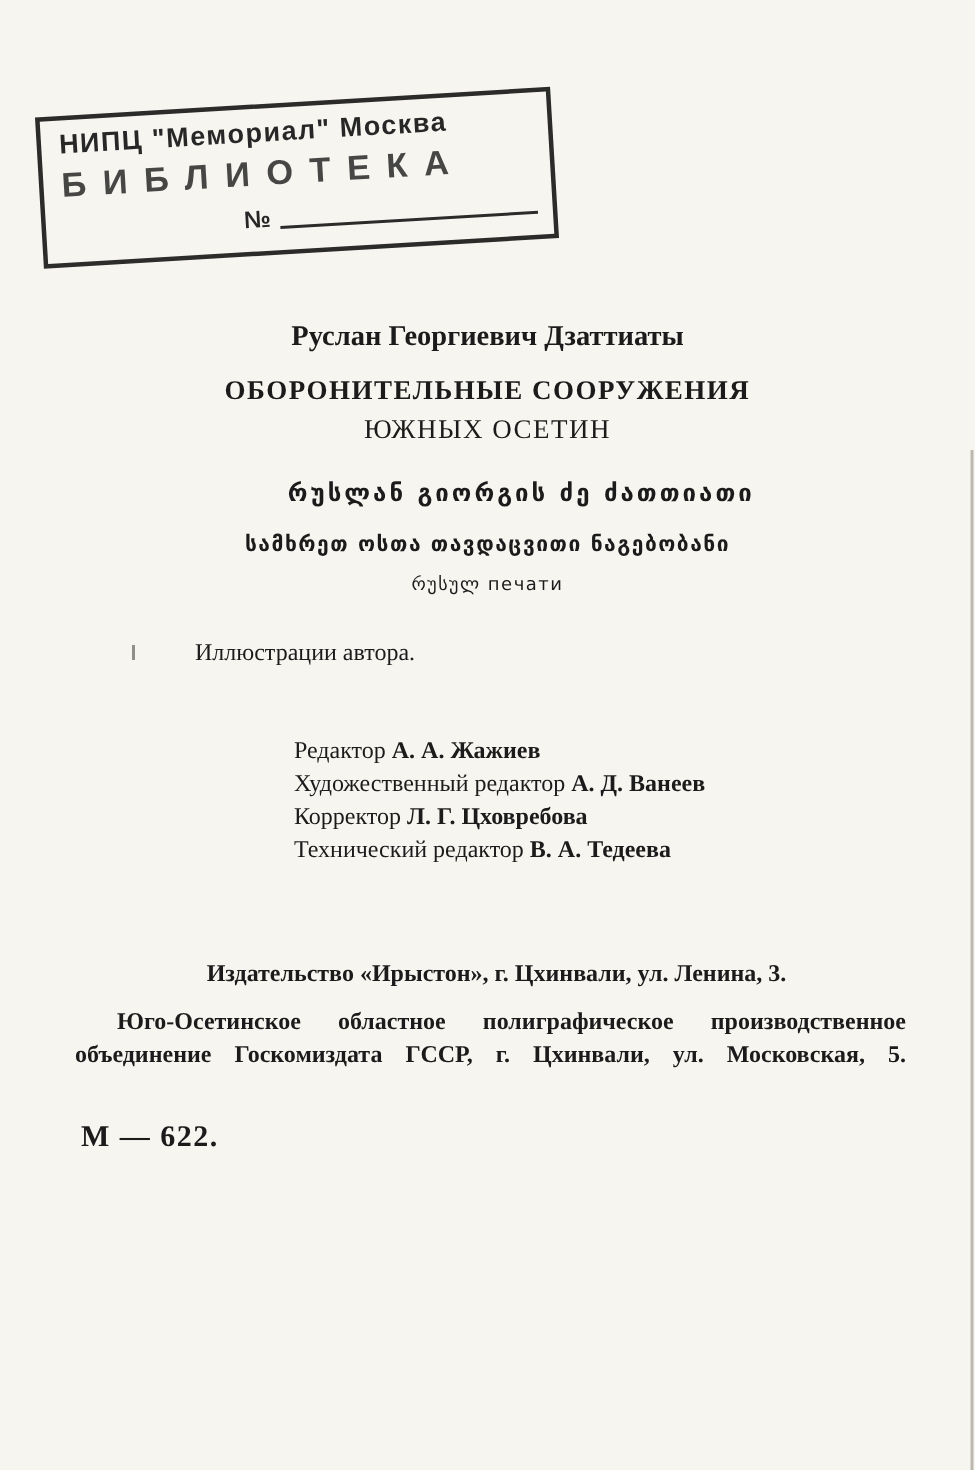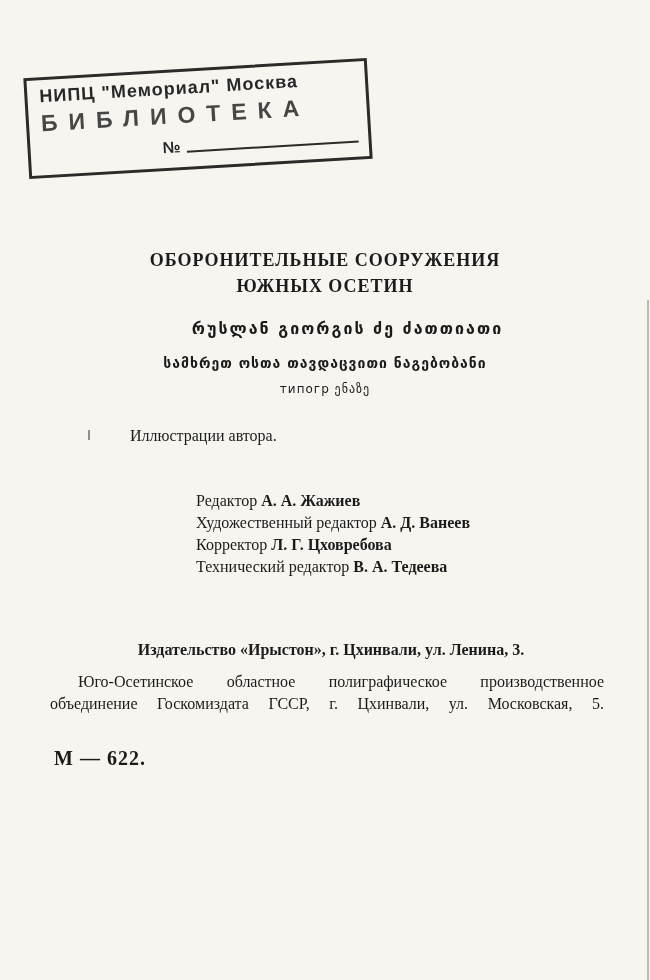--- a/index.html
+++ b/index.html
@@ -76,21 +76,21 @@
     position: absolute;
     top: 250px; left: 0; right: 0;
     font-size: 18px;
     font-weight: 700;
     letter-spacing: 1px;
   }
   .title2 {
     position: absolute;
     top: 276px; left: 0; right: 0;
     font-size: 18px;
-    font-weight: 700;
+    font-weight: 400;
     letter-spacing: 1px;
   }
   .geo { font-family: "DejaVu Sans", sans-serif; }
   .geo1 {
     position: absolute;
     top: 319px; left: 0; right: 0;
     font-size: 16px;
     font-weight: 700;
     letter-spacing: 2px;
     padding-left: 45px;
@@ -145,21 +145,21 @@
     font-size: 16px;
     font-weight: 700;
     text-align: center;
     padding-left: 12px;
   }
   .printer {
     position: absolute;
     top: 671px; left: 50px; right: 46px;
     font-size: 16px;
     line-height: 22px;
-    font-weight: 400;
+    font-weight: 700;
     text-align: justify;
     text-align-last: justify;
     text-indent: 28px;
   }
   .code {
     position: absolute;
     top: 747px; left: 54px;
     font-size: 20px;
     font-weight: 700;
     letter-spacing: 1px;
@@ -172,26 +172,27 @@
 
   <div class="stamp">
     <div class="stamp-line1">НИПЦ "Мемориал" Москва</div>
     <div class="stamp-line2">БИБЛИОТЕКА</div>
     <div class="stamp-num">
       <span class="no">№</span>
       <span class="line"></span>
     </div>
   </div>
 
+  <div class="author center">Руслан Георгиевич Дзаттиаты</div>
   <div class="title1 center">ОБОРОНИТЕЛЬНЫЕ СООРУЖЕНИЯ</div>
   <div class="title2 center">ЮЖНЫХ ОСЕТИН</div>
 
   <div class="geo geo1 center">რუსლან გიორგის ძე ძათთიათი</div>
   <div class="geo geo2 center">სამხრეთ ოსთა თავდაცვითი ნაგებობანი</div>
-  <div class="geo geo3 center">типогр ენაზე</div>
+  <div class="geo geo3 center">რუსულ печати</div>
 
   <div class="speck"></div>
   <div class="illus">Иллюстрации автора.</div>
 
   <div class="credits">
     <div class="credit-row">
       <span class="credit-role">Редактор</span>
       <span class="credit-name">А. А. Жажиев</span>
     </div>
     <div class="credit-row">

